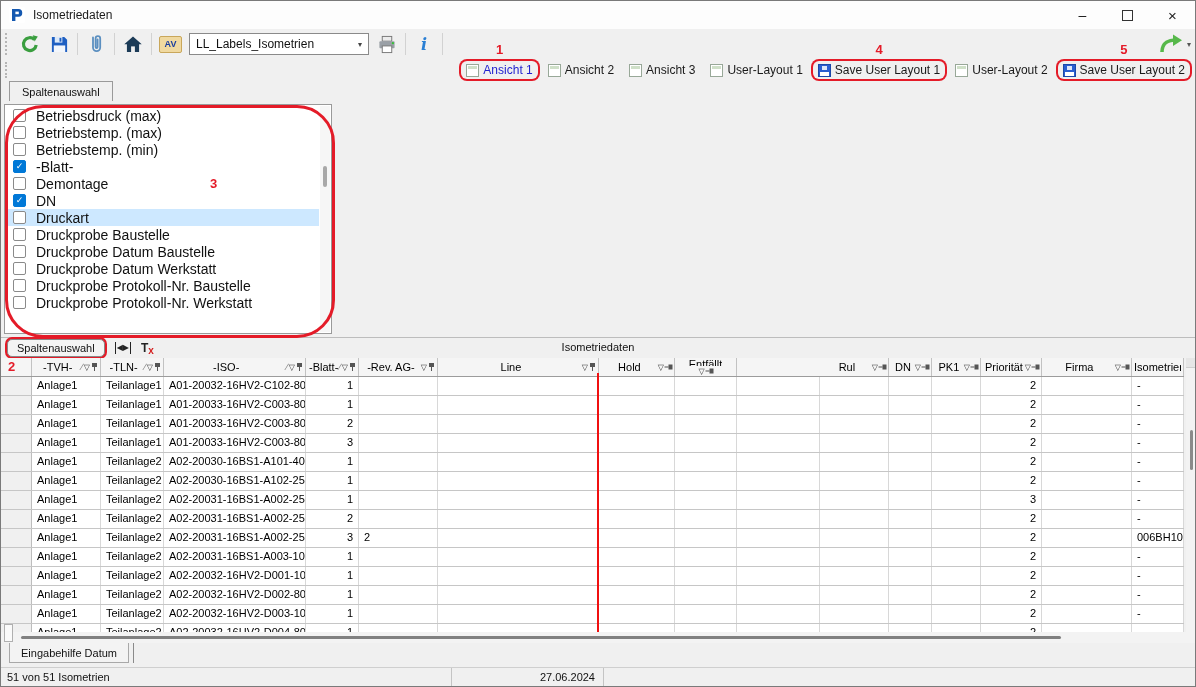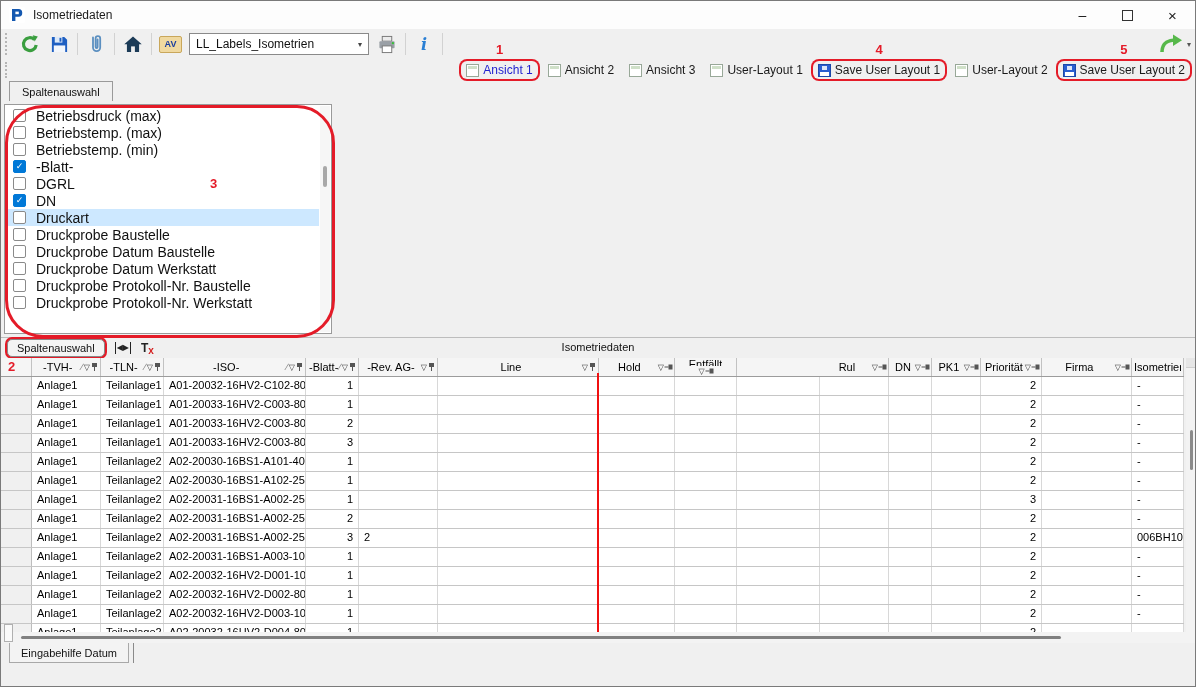--- a/index.html
+++ b/index.html
@@ -246,21 +246,21 @@
           <span class="cl">Betriebstemp. (min)</span>
         </div>
         <div class="chk-row">
           <span class="cb on">
             <span class="ck">✓</span>
           </span>
           <span class="cl">-Blatt-</span>
         </div>
         <div class="chk-row">
           <span class="cb"></span>
-          <span class="cl">DGRL</span>
+          <span class="cl">Demontage</span>
         </div>
         <div class="chk-row">
           <span class="cb on">
             <span class="ck">✓</span>
           </span>
           <span class="cl">DN</span>
         </div>
         <div class="chk-row sel">
           <span class="cb"></span>
           <span class="cl">Druckart</span>
@@ -673,14 +673,19 @@
     <div class="hsb">
         <div class="hthumb"></div>
       </div>
     <div class="sbfrag"></div>
   </div>
 
   <div class="btabs">
     <span class="btab">Eingabehilfe Datum</span>
     <span class="btab-sep"></span>
   </div>
+  <div class="statusbar">
+    <div class="st-left">51 von 51 Isometrien</div>
+    <div class="st-date">27.06.2024</div>
+    <div class="st-rest"></div>
+  </div>
 
 </div>
 
 </body></html>

